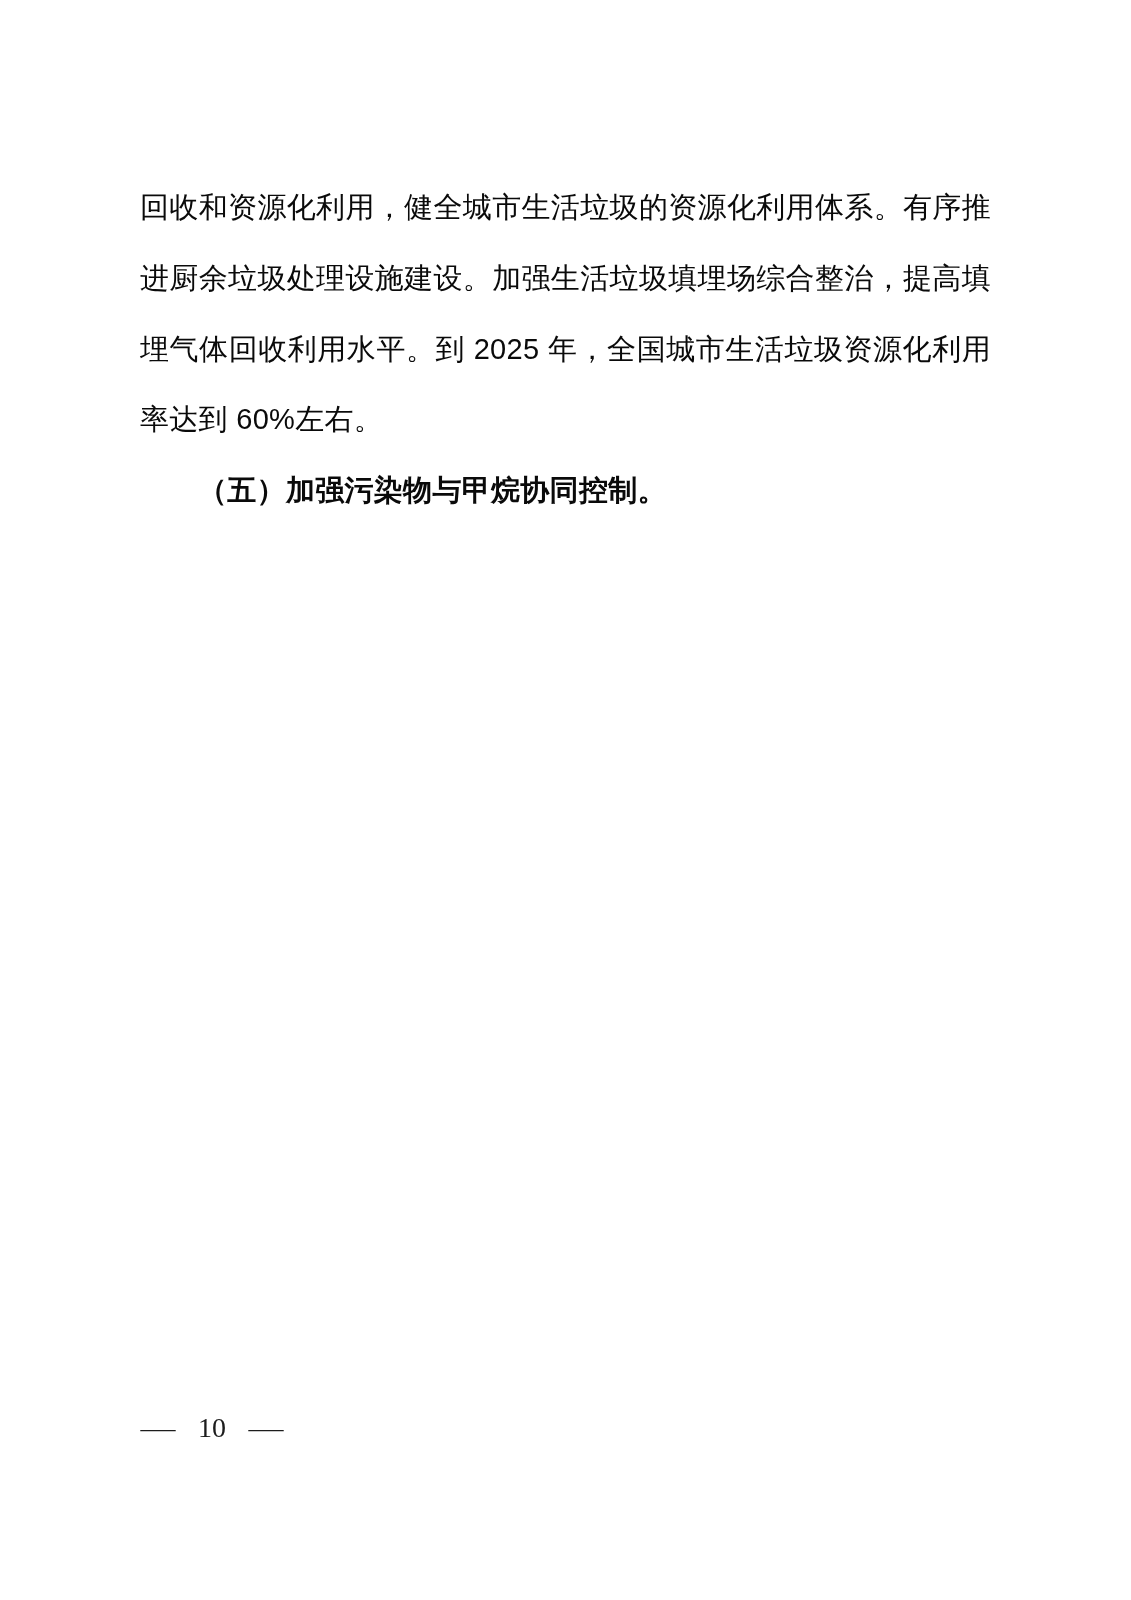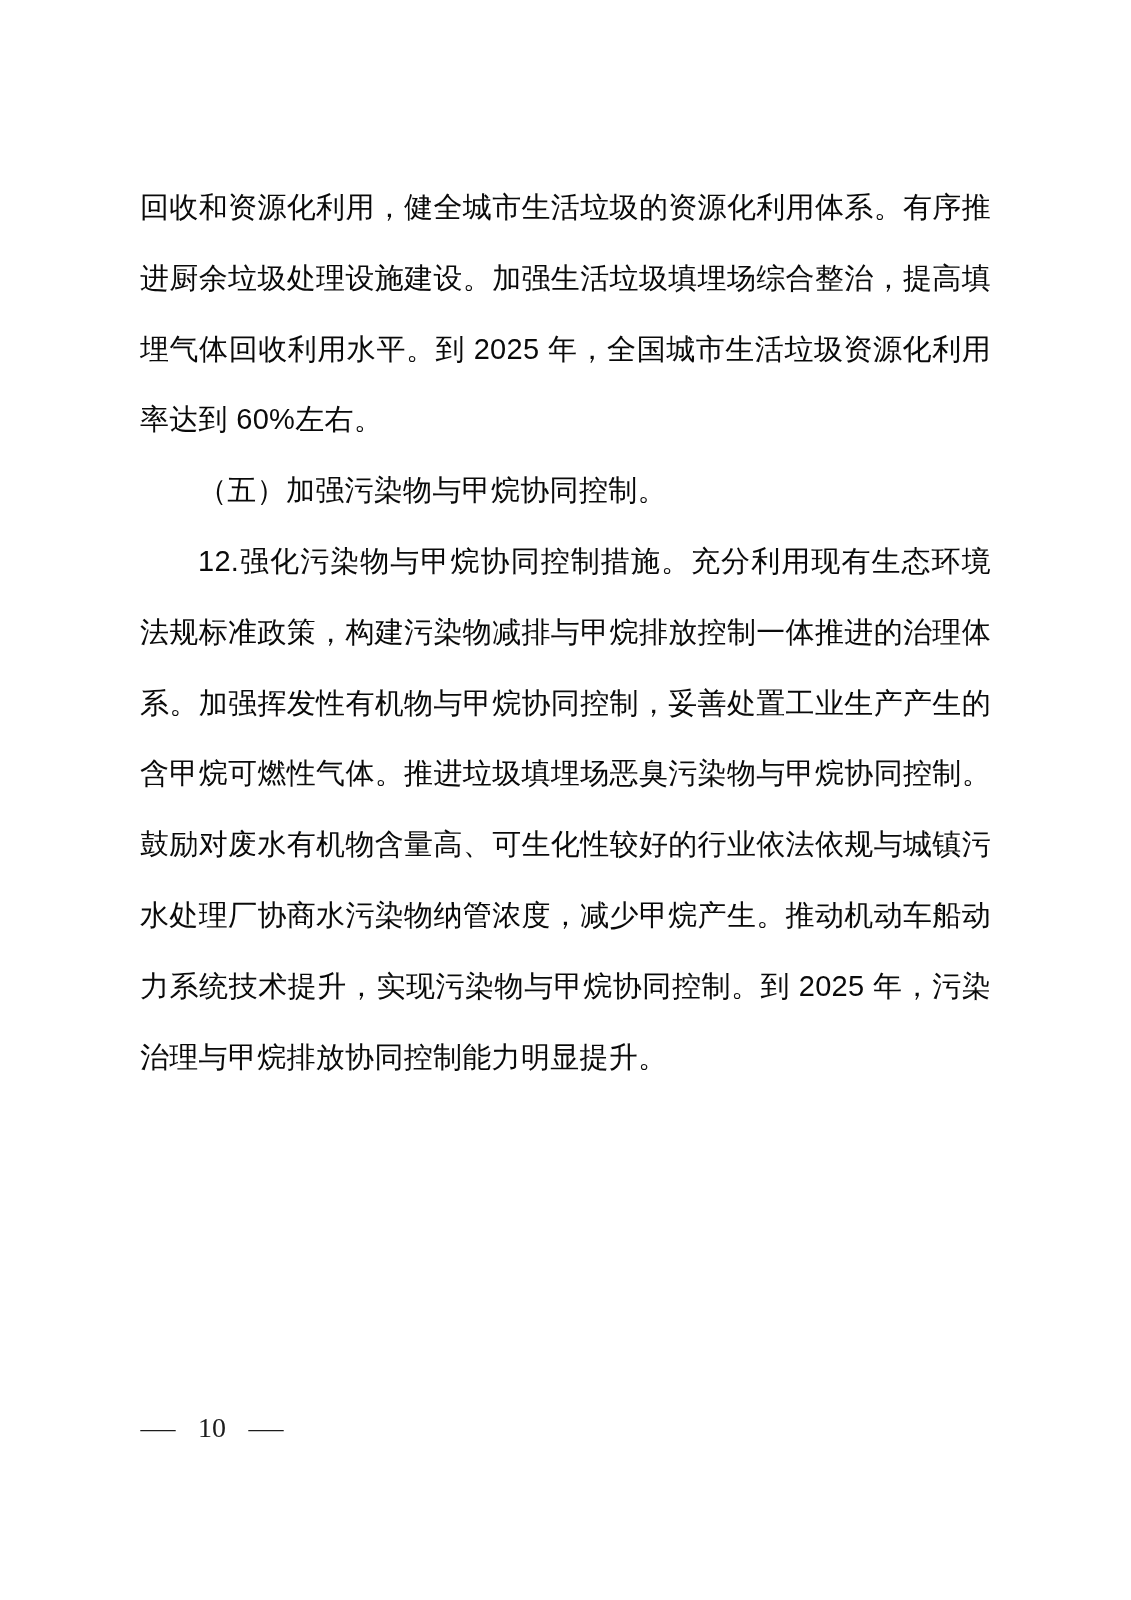--- a/index.html
+++ b/index.html
@@ -28,21 +28,21 @@
     line-height: 70.8px;
     letter-spacing: 0.3px;
     text-align: justify;
     text-justify: inter-ideograph;
     word-break: break-all;
   }
   .indent {
     text-indent: 2em;
   }
   .section-heading {
-    font-weight: 400;
+    font-weight: 700;
   }
   .footer {
     position: absolute;
     left: 144px;
     top: 1412px;
     font-family: "Liberation Serif", "DejaVu Serif", serif;
     font-size: 28px;
     color: #1c1c1c;
     display: flex;
     align-items: center;
@@ -61,21 +61,20 @@
 
 <div class="page">
 
   <div class="content">
 
     <p class="para">回收和资源化利用，健全城市生活垃圾的资源化利用体系。有序推进厨余垃圾处理设施建设。加强生活垃圾填埋场综合整治，提高填埋气体回收利用水平。到 2025 年，全国城市生活垃圾资源化利用率达到 60%左右。</p>
 
 
     <p class="para indent section-heading">（五）加强污染物与甲烷协同控制。</p>
 
-    <p class="para indent">12.强化污染物与甲烷协同控制措施。充分利用现有生态环境法规标准政策，构建污染物减排与甲烷排放控制一体推进的治理体系。加强挥发性有机物与甲烷协同控制，妥善处置工业生产产生的含甲烷可燃性气体。推进垃圾填埋场恶臭污染物与甲烷协同控制。鼓励对废水有机物含量高、可生化性较好的行业依法依规与城镇污水处理厂协商水污染物纳管浓度，减少甲烷产生。推动机动车船动力系统技术提升，实现污染物与甲烷协同控制。到 2025 年，污染治理与甲烷排放协同控制能力明显提升。</p>
 
   </div>
 
   <div class="footer">
     <span class="dash">—</span>
     <span class="page-num">10</span>
     <span class="dash">—</span>
   </div>
 
 </div>

